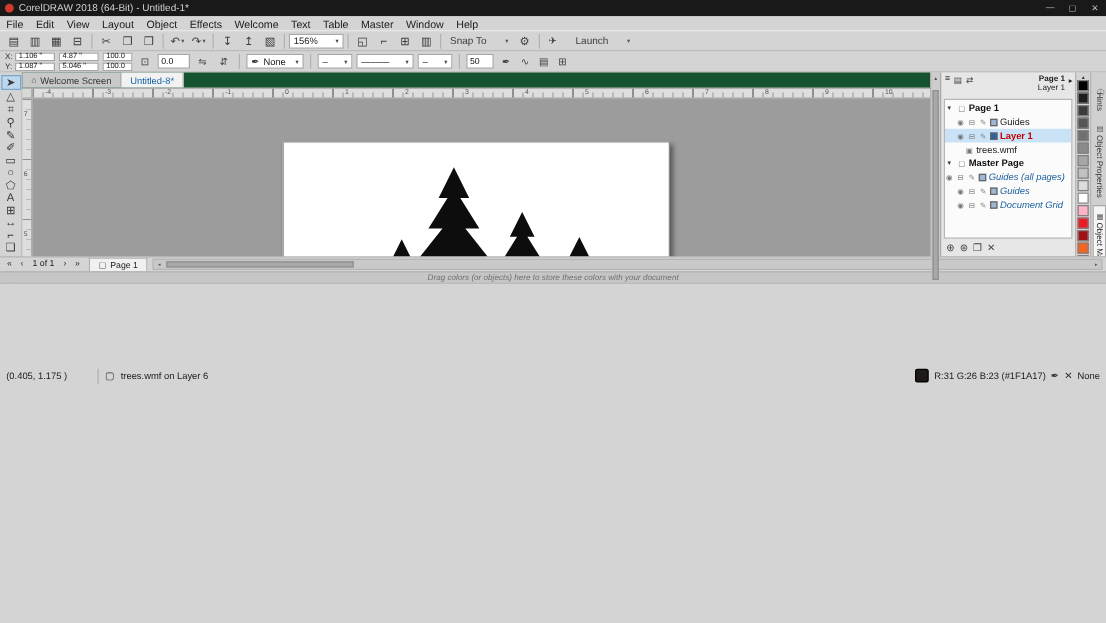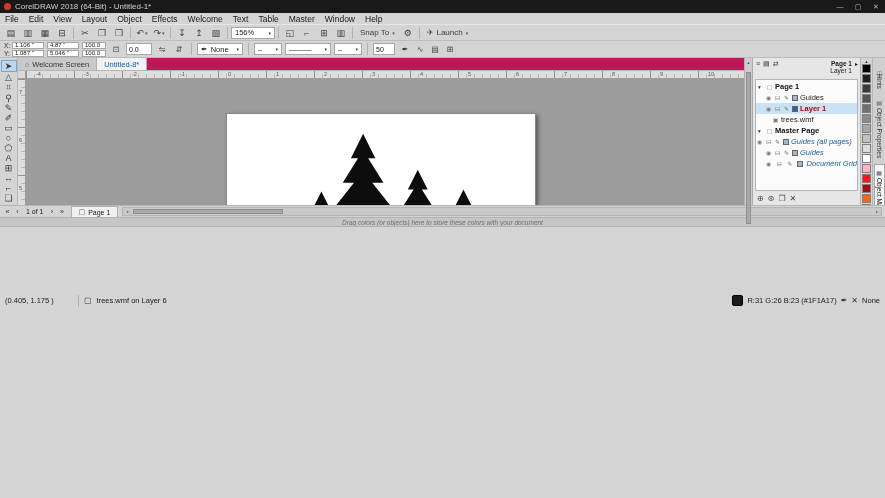--- a/index.html
+++ b/index.html
@@ -27,21 +27,21 @@
                    border-top:1px solid #e6e6e6;border-bottom:1px solid #bcbcbc;flex:0 0 auto;}
   .tb-btn{min-width:16px;height:14px;display:flex;align-items:center;justify-content:center;
           font-size:9px;color:#3c3c3c;}
   .tb-btn .drop{font-size:5px;margin-left:1px;color:#555;}
   .tb-sep{width:1px;height:12px;background:#b2b2b2;margin:0 2px;flex:0 0 auto;}
   .combo{height:12px;background:#fff;border:1px solid #a7a7a7;display:flex;align-items:center;
          font-size:7.5px;padding:0 3px;gap:3px;white-space:nowrap;}
   .combo .arrow{font-size:5px;color:#444;margin-left:auto;}
   .combo-icon{font-size:8px;color:#333;}
   .zoom-combo{width:44px;}
-  .tb-text-btn{height:14px;display:flex;align-items:center;gap:3px;font-size:8px;padding:0 4px;
+  .tb-text-btn{height:14px;display:flex;align-items:center;gap:15px;font-size:8px;padding:0 4px;
                color:#3c3c3c;white-space:nowrap;}
   .tb-text-btn .drop{font-size:5px;color:#555;}
 
   
   #property-bar{height:17px;display:flex;align-items:center;gap:3px;padding:0 4px;
                 border-bottom:1px solid #bcbcbc;flex:0 0 auto;}
   .pb-stack{display:flex;flex-direction:column;gap:1px;}
   .pb-row{display:flex;align-items:center;gap:1px;}
   .pb-label{font-size:6.5px;color:#333;width:7px;}
   .pb-field{height:7px;background:#fff;border:1px solid #a7a7a7;font-size:6px;display:flex;
@@ -59,21 +59,21 @@
 
   
   #toolbox{width:18px;background:#d4d4d4;border-right:1px solid #b9b9b9;display:flex;
            flex-direction:column;align-items:center;padding-top:2px;flex:0 0 auto;}
   .tool-btn{width:16px;height:15px;display:flex;align-items:center;justify-content:center;
             font-size:9px;color:#3a3a3a;}
   .tool-btn.active{background:#bdd7ee;border:1px solid #7ba7cc;}
 
   
   #doc-col{flex:1;display:flex;flex-direction:column;min-width:0;}
-  #doc-tabs{height:13px;background:#be185d;display:flex;align-items:flex-end;
+  #doc-tabs{height:13px;background:#14532d;display:flex;align-items:flex-end;
             border-bottom:1px solid #b5b5b5;flex:0 0 auto;}
   .doc-tab{height:12px;display:flex;align-items:center;gap:3px;padding:0 7px;font-size:7.5px;
            color:#333;border-right:1px solid #b0b0b0;background:#c9c9c9;white-space:nowrap;}
   .doc-tab.active{background:#f2f2f2;color:#0f62a8;}
   .tab-icon{font-size:7px;color:#555;}
 
   #ruler-row{height:8px;display:flex;flex:0 0 auto;}
   .ruler-corner{width:8px;height:8px;background:#d9d9d9;border-right:1px solid #a0a0a0;
                 border-bottom:1px solid #9e9e9e;flex:0 0 auto;}
   #h-ruler{flex:1;position:relative;border-bottom:1px solid #9e9e9e;background-color:#dedede;
@@ -524,21 +524,21 @@
             <span class="om-chip" style="background: rgb(159, 183, 212);"></span>
             <span class="om-label">Guides (all pages)</span>
           </div>
           <div class="om-row master" style="padding-left: 9px;">
             <span class="om-icon">◉</span>
             <span class="om-icon">⊟</span>
             <span class="om-icon">✎</span>
             <span class="om-chip" style="background: rgb(159, 183, 212);"></span>
             <span class="om-label">Guides</span>
           </div>
-          <div class="om-row master" style="padding-left: 9px; justify-content: space-between;">
+          <div class="om-row master" style="padding-left: 9px;">
             <span class="om-icon">◉</span>
             <span class="om-icon">⊟</span>
             <span class="om-icon">✎</span>
             <span class="om-chip" style="background: rgb(159, 183, 212);"></span>
             <span class="om-label">Document Grid</span>
           </div>
         </div>
       <div id="docker-footer">
         <span class="dock-foot-btn">⊕</span>
         <span class="dock-foot-btn">⊛</span>

